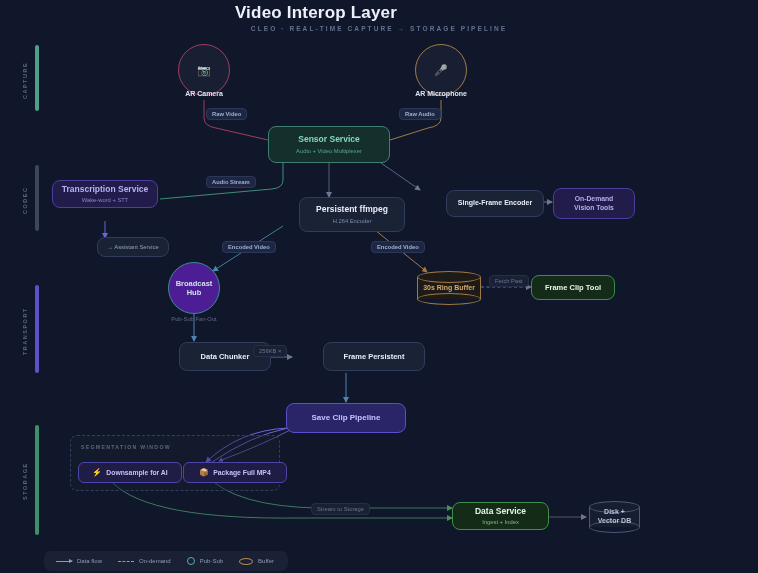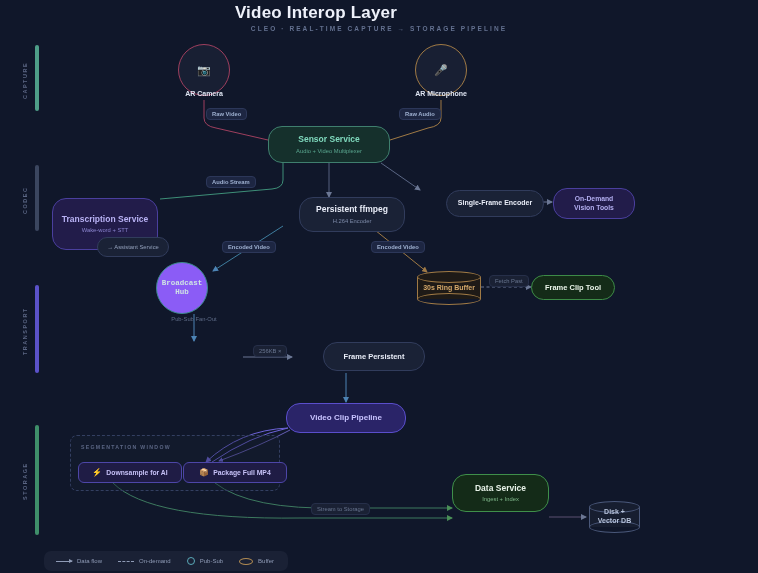--- a/index.html
+++ b/index.html
@@ -40,21 +40,21 @@
     position: absolute;
     font-size: 5.5px; font-weight: bold; letter-spacing: 1.5px;
     color: #5b6684;
     writing-mode: vertical-rl; transform: rotate(180deg);
     text-align: center;
   }
 
   
   .node {
     position: absolute;
-    border-radius: 14px;
+    border-radius: 8px;
     display: flex; flex-direction: column;
     align-items: center; justify-content: center;
     text-align: center;
     border: 1px solid #2b3654;
     background: #1b2338;
   }
   .node .n-title { font-size: 8.5px; font-weight: bold; color: #e8ecf7; line-height: 1.2; }
   .node .n-sub { font-size: 5.8px; color: #7d8aa8; margin-top: 3px; line-height: 1.2; }
 
   .node.teal   { border-color: #3f7f6e; background: #15302c; }
@@ -276,21 +276,21 @@
   <div class="chip" style="left:206px; top:108px;">Raw Video</div>
   <div class="chip" style="left:399px; top:108px;">Raw Audio</div>
 
   <div class="node teal" style="left:268px; top:126px; width:122px; height:37px;">
     <div class="n-title">Sensor Service</div>
     <div class="n-sub">Audio + Video Multiplexer</div>
   </div>
 
   <div class="chip" style="left:206px; top:176px;">Audio Stream</div>
 
-  <div class="node indigo" style="left:52px; top:198px; width:106px; height:52px;justify-content:center;">
+  <div class="node indigo" style="left:52px; top:180px; width:106px; height:28px;justify-content:center;">
     <div class="n-title">Transcription Service</div>
     <div class="n-sub">Wake-word + STT</div>
   </div>
 
   <div class="node slate" style="left:69px; top:237px; width:72px; height:20px;">
     <div class="n-title" style="font-size:5.8px; font-weight:normal; color:#93a0bb;">→ Assistant Service</div>
   </div>
 
   <div class="node slate" style="left:271px; top:197px; width:106px; height:35px;">
     <div class="n-title">Persistent ffmpeg</div>
@@ -302,66 +302,69 @@
   </div>
 
   <div class="node indigo" style="left:553px; top:188px; width:82px; height:31px;">
     <div class="n-title" style="font-size:6.8px; color:#b3aef0;">On-Demand</div>
     <div class="n-title" style="font-size:6.8px; color:#b3aef0;">Vision Tools</div>
   </div>
 
   <div class="chip" style="left:222px; top:241px;">Encoded Video</div>
   <div class="chip" style="left:371px; top:241px;">Encoded Video</div>
 
-  <div class="circle" style="left:156px; top:262px; width:52px; height:52px; border:1.2px solid #3d8a8f; background:#8b5cf6;font-family:Liberation Mono, monospace;">
+  <div class="circle" style="left:168px; top:262px; width:52px; height:52px; border:1.2px solid #3d8a8f; background:#4c1d95;">
     <div class="c-title">Broadcast</div>
     <div class="c-title">Hub</div>
   </div>
   <div class="node-subcaption" style="left:144px; top:316px; width:100px;">Pub-Sub Fan-Out</div>
 
   <div class="cyl" style="left:417px; top:271px; width:64px; height:34px;">
     <div class="cyl-body" style="border-color:#a07a45; background:#1e1a17;"></div>
     <div class="cyl-bot" style="border-color:#a07a45;"></div>
     <div class="cyl-top" style="border-color:#a07a45; background:#1e1a17;"></div>
     <div class="cyl-label" style="color:#d4a86a;">30s Ring Buffer</div>
   </div>
 
   <div class="chip dim" style="left:489px; top:275px;">Fetch Past</div>
 
   <div class="node greenline" style="left:531px; top:275px; width:84px; height:25px;">
     <div class="n-title" style="font-size:7.5px;">Frame Clip Tool</div>
   </div>
 
+  <div class="node slate" style="left:151px; top:342px; width:92px; height:29px;">
+    <div class="n-title" style="font-size:7.5px;">Data Chunker</div>
+  </div>
 
   <div class="chip dim" style="left:253px; top:345px;">256KB ×</div>
 
   <div class="node slate" style="left:295px; top:342px; width:102px; height:29px;">
     <div class="n-title" style="font-size:7.5px;">Frame Persistent</div>
   </div>
 
   <div class="node indigo-b" style="left:286px; top:403px; width:120px; height:30px;">
-    <div class="n-title" style="font-size:8px;">Video Clip Pipeline</div>
+    <div class="n-title" style="font-size:8px;">Save Clip Pipeline</div>
   </div>
 
   <div class="groupbox" style="left:70px; top:435px; width:210px; height:56px;"></div>
   <div class="group-label" style="left:81px; top:444px;">SEGMENTATION WINDOW</div>
 
   <div class="pill" style="left:78px; top:462px; width:104px; height:21px;">
     <span class="p-ico">⚡</span>
     <span>Downsample for AI</span>
   </div>
 
   <div class="pill" style="left:183px; top:462px; width:104px; height:21px;">
     <span class="p-ico">📦</span>
     <span>Package Full MP4</span>
   </div>
 
   <div class="chip dim" style="left:311px; top:503px;">Stream to Storage</div>
 
-  <div class="node green" style="left:452px; top:474px; width:97px; height:38px;">
+  <div class="node green" style="left:452px; top:502px; width:97px; height:28px;">
     <div class="n-title">Data Service</div>
     <div class="n-sub">Ingest + Index</div>
   </div>
 
   <div class="cyl" style="left:589px; top:501px; width:51px; height:32px;">
     <div class="cyl-body" style="border-color:#4a587a; background:#171e30;"></div>
     <div class="cyl-bot" style="border-color:#4a587a;"></div>
     <div class="cyl-top" style="border-color:#4a587a; background:#171e30;"></div>
     <div class="cyl-label" style="color:#b6c2da; flex-direction:column;">
       <span>Disk +</span>

